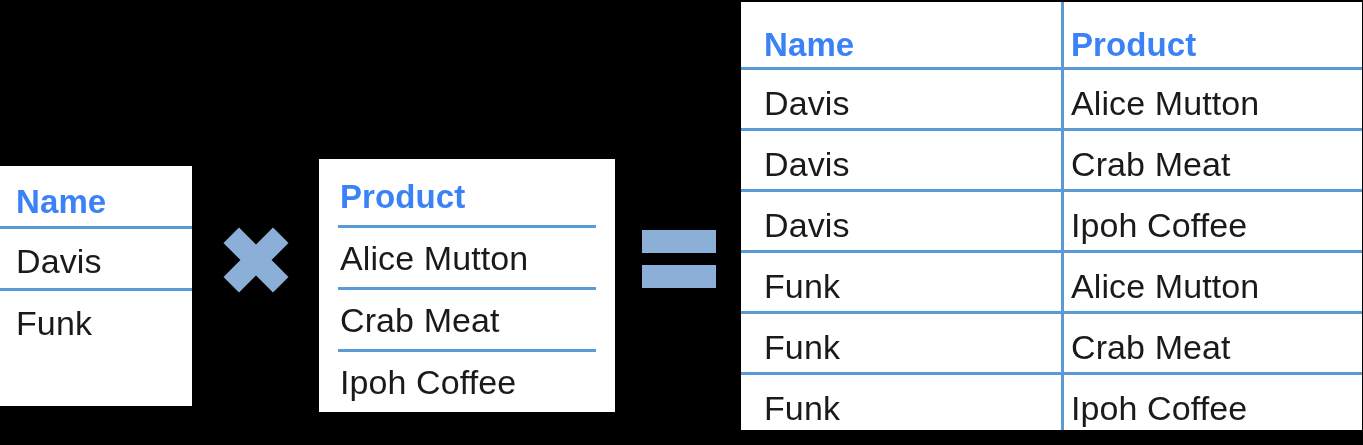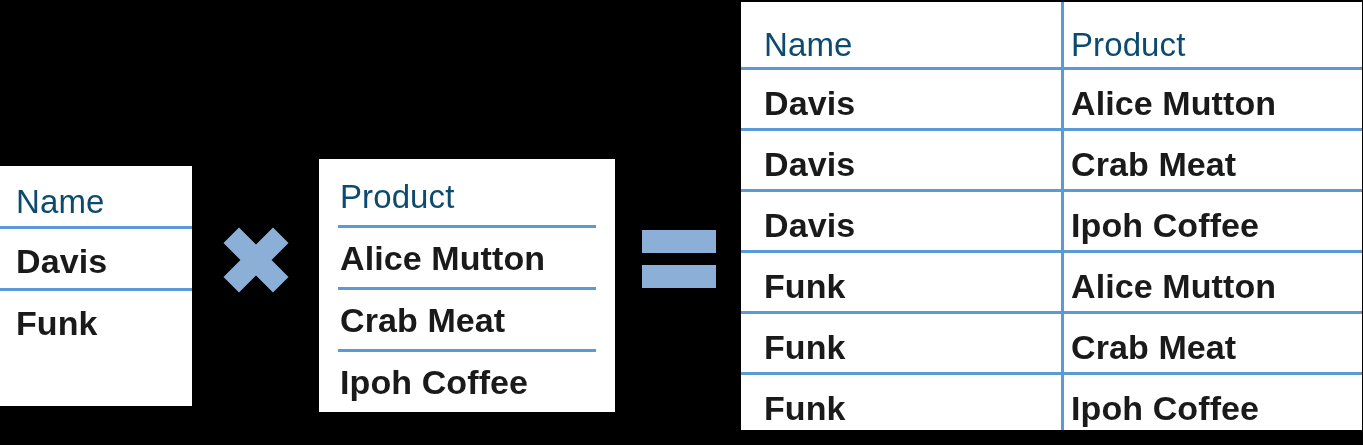--- a/index.html
+++ b/index.html
@@ -29,29 +29,29 @@
     background: #ffffff;
     box-sizing: border-box;
   }
 
   .cell {
     box-sizing: border-box;
     display: flex;
     align-items: center;
     color: #1a1a1a;
     font-size: 34px;
-    font-weight: 700;
+    font-weight: 400;
     letter-spacing: 0.1px;
     white-space: nowrap;
     line-height: 1;
   }
 
   .cell.header {
-    color: #0c4a6e;
-    font-weight: 400;
+    color: #3b82f6;
+    font-weight: 700;
     font-size: 33px;
   }
 
   .rowline {
     position: absolute;
     height: 3px;
     background: #5b9bd5;
   }
 
   .vline {

